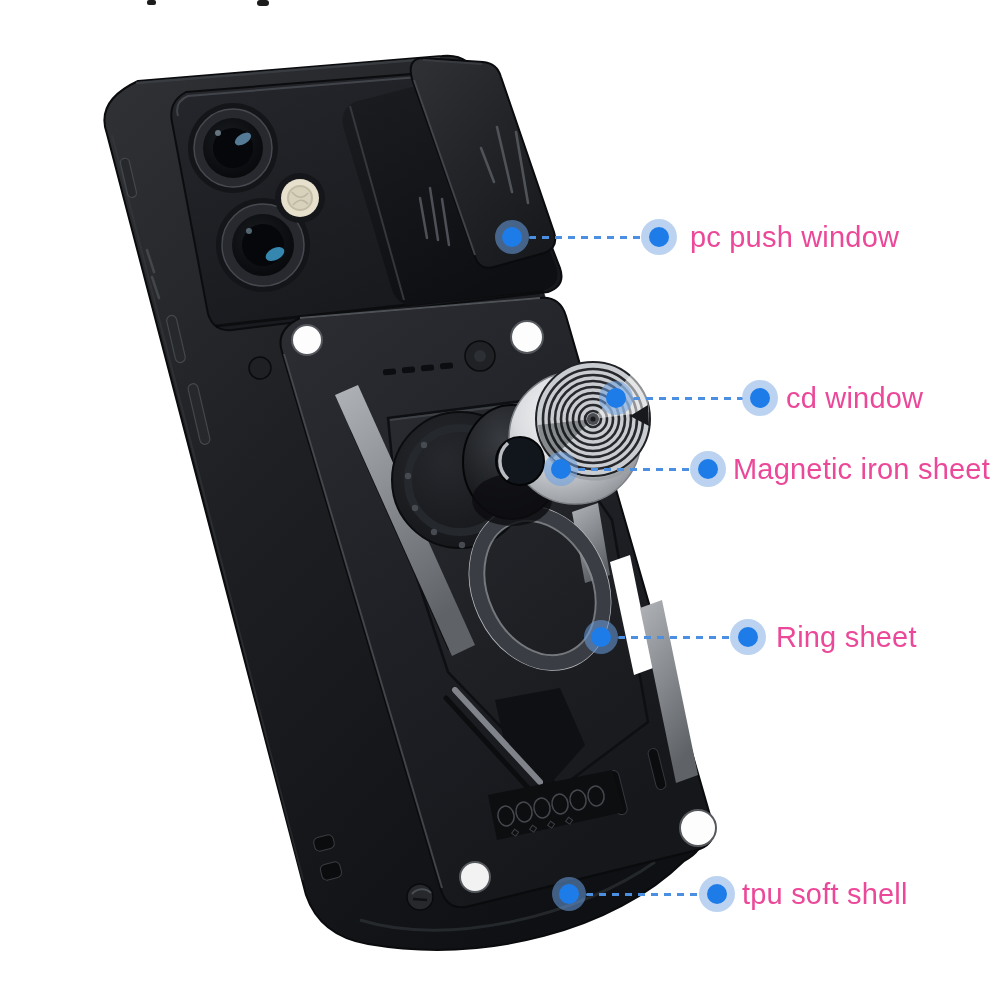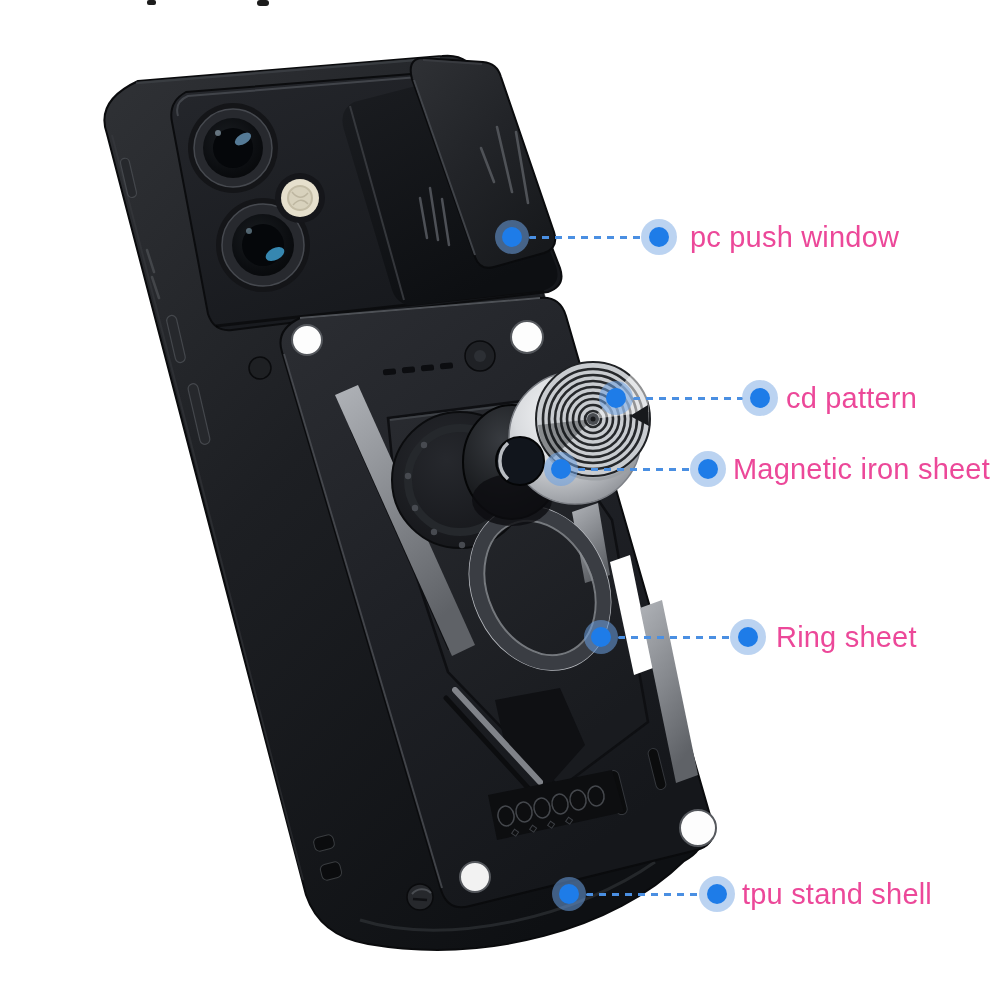--- a/index.html
+++ b/index.html
@@ -300,37 +300,37 @@
     <span class="dot anchor"></span>
     <span class="dash"></span>
     <span class="dot end"></span>
     <span class="label">pc push window</span>
   </div>
 
   <div class="callout c2">
     <span class="dot anchor"></span>
     <span class="dash"></span>
     <span class="dot end"></span>
-    <span class="label">cd pattern</span>
+    <span class="label">cd window</span>
   </div>
 
   <div class="callout c3">
     <span class="dot anchor"></span>
     <span class="dash"></span>
     <span class="dot end"></span>
     <span class="label">Magnetic iron sheet</span>
   </div>
 
   <div class="callout c4">
     <span class="dot anchor"></span>
     <span class="dash"></span>
     <span class="dot end"></span>
     <span class="label">Ring sheet</span>
   </div>
 
   <div class="callout c5">
     <span class="dot anchor"></span>
     <span class="dash"></span>
     <span class="dot end"></span>
-    <span class="label">tpu stand shell</span>
+    <span class="label">tpu soft shell</span>
   </div>
 
 </div>
 
 </body></html>

